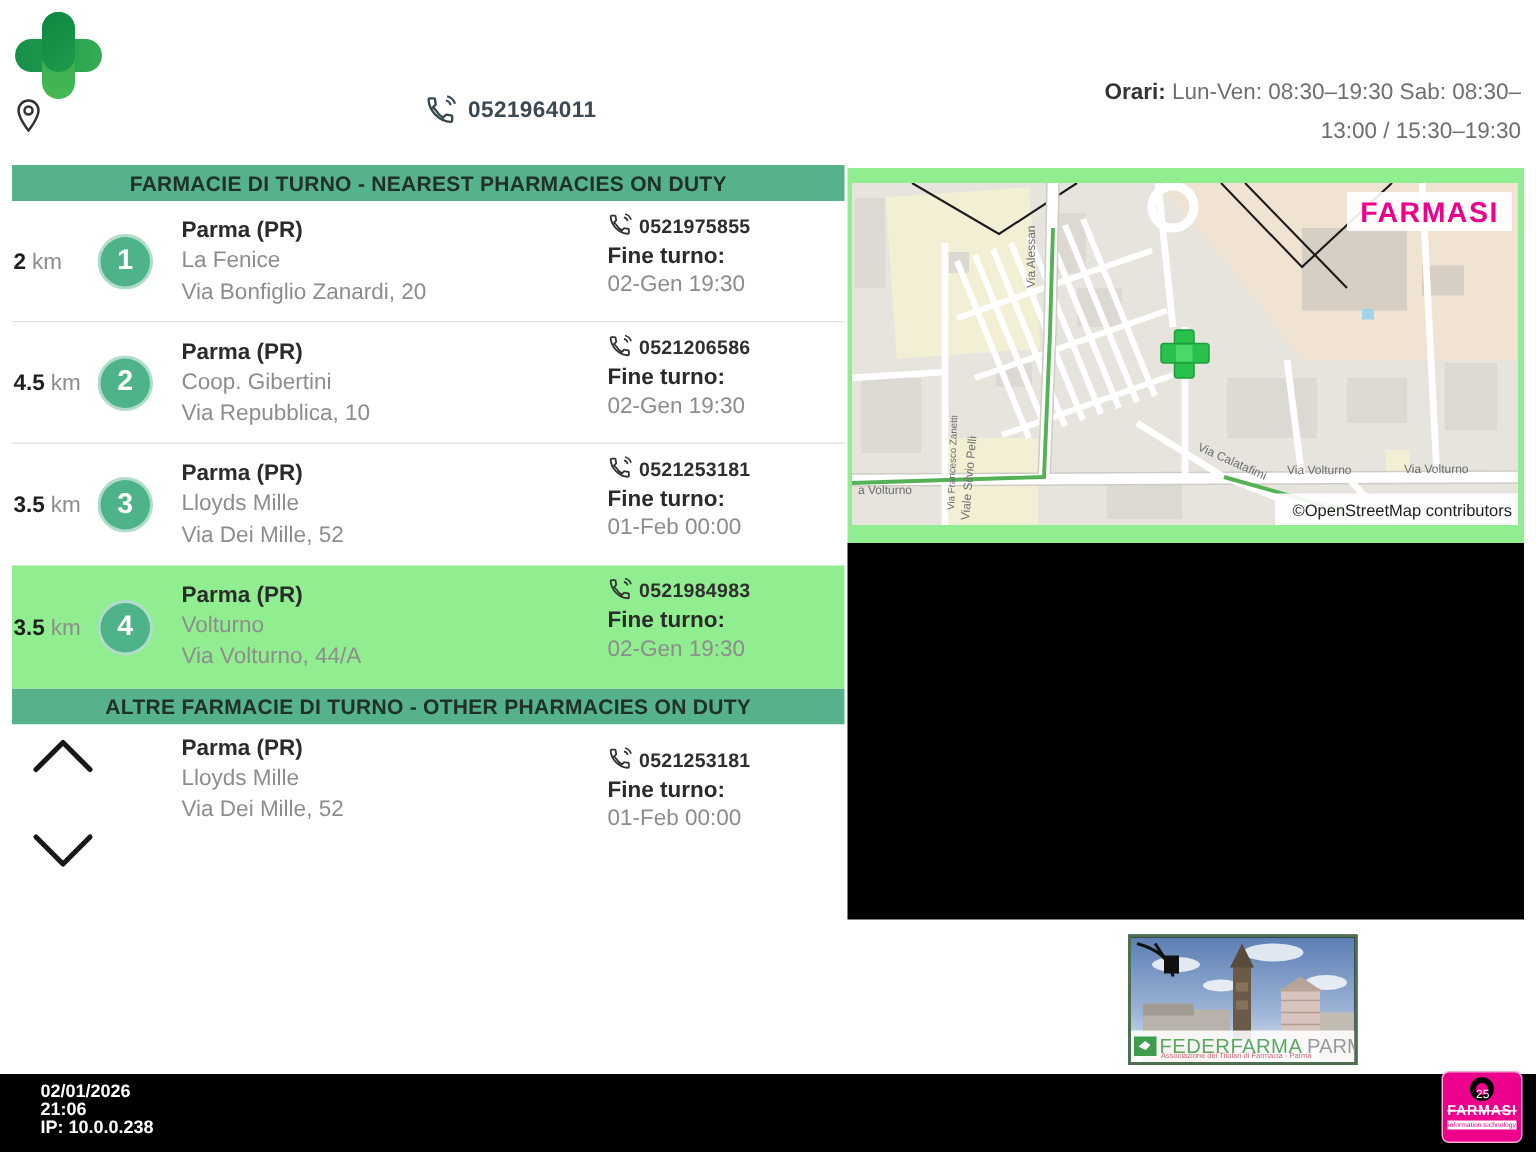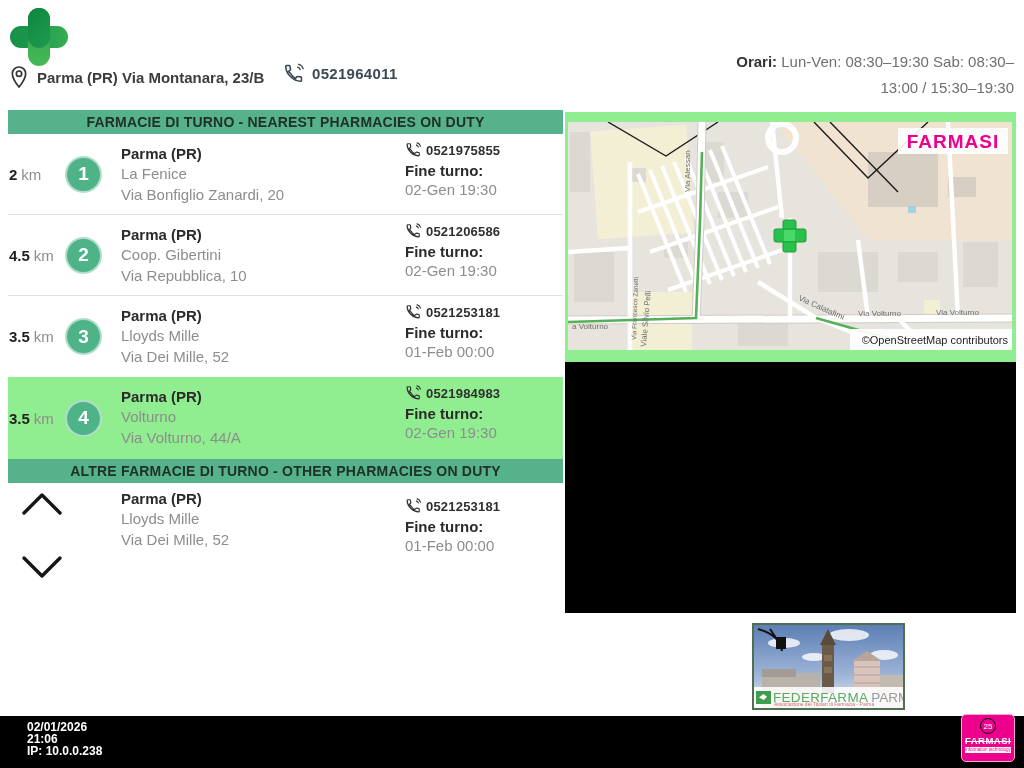--- a/index.html
+++ b/index.html
@@ -67,42 +67,41 @@
   .feder-green { color:#5aa95e; font-size:13.5px; letter-spacing:0.3px; }
   .feder-gray { color:#9a9a9a; font-size:13.5px; margin-left:3px; }
   .feder-sub { position:absolute; left:20px; bottom:1px; font-size:5px; color:#d06a78; white-space:nowrap; }
 
   
   .footer { position:absolute; left:0; top:716px; width:1024px; height:52px; background:#000; }
   .foot-info { position:absolute; left:27px; top:5px; color:#fff; font-size:12px; font-weight:700; line-height:1.0; }
   .foot-info div { margin-bottom:0; }
   .farmasi-badge { position:absolute; right:9px; top:-2px; width:54px; height:48px; background:#ec008c;
     border:1px solid #f8a9d4; border-radius:5px; text-align:center; overflow:hidden; }
-  .fb-emblem { margin:3px auto 0; width:16px; height:16px; border:1px solid #000000; border-radius:50%;
+  .fb-emblem { margin:3px auto 0; width:16px; height:16px; border:4px solid #000000; border-radius:50%;
     color:#fff; font-size:8px; line-height:15px; font-weight:400; }
   .fb-name { color:#fff; font-size:9.5px; font-weight:700; letter-spacing:0.5px; text-decoration:line-through; margin-top:1px; }
   .fb-tag { margin:1px auto 0; width:46px; background:#fff; color:#ec008c; font-size:4.5px; line-height:6px; }
 </style>
 </head>
 <body>
 
 <div class="screen">
 
   <div class="logo">
     <div class="hbar"></div>
       <div class="vbar"></div>
       <div class="vtop"></div>
   </div>
 
   <div class="addr-row">
     <svg class="icon" viewBox="0 0 24 28">
       <path d="M12 2C7.6 2 4 5.6 4 10c0 6 8 16 8 16s8-10 8-16c0-4.4-3.6-8-8-8z" fill="none" stroke="#333" stroke-width="2"></path>
       <circle cx="12" cy="10" r="3.2" fill="none" stroke="#333" stroke-width="2"></circle>
     </svg>
-    <span class="addr-text">Parma (PR) Via Montanara, 23/B</span>
   </div>
 
   <div class="hdr-phone">
     <svg class="icon" viewBox="0 0 24 24">
       <path d="M8.2 12.4c1.2 2.3 3.1 4.2 5.4 5.4l1.8-1.8c.25-.25.6-.33.92-.22.9.3 1.9.47 2.9.47.5 0 .9.4.9.9v2.9c0 .5-.4.9-.9.9C11.2 21 3 12.8 3 4.8c0-.5.4-.9.9-.9h2.9c.5 0 .9.4.9.9 0 1 .17 2 .47 2.9.1.32.03.67-.22.92l-1.77 1.78z" fill="none" stroke="#37474f" stroke-width="1.7"></path>
       <path d="M15.5 5.5a4.5 4.5 0 0 1 3.5 3.4" fill="none" stroke="#37474f" stroke-width="1.5"></path>
       <path d="M16.5 2.3a8 8 0 0 1 5.7 5.5" fill="none" stroke="#37474f" stroke-width="1.5"></path>
     </svg>
     <span class="num">0521964011</span>
   </div>

